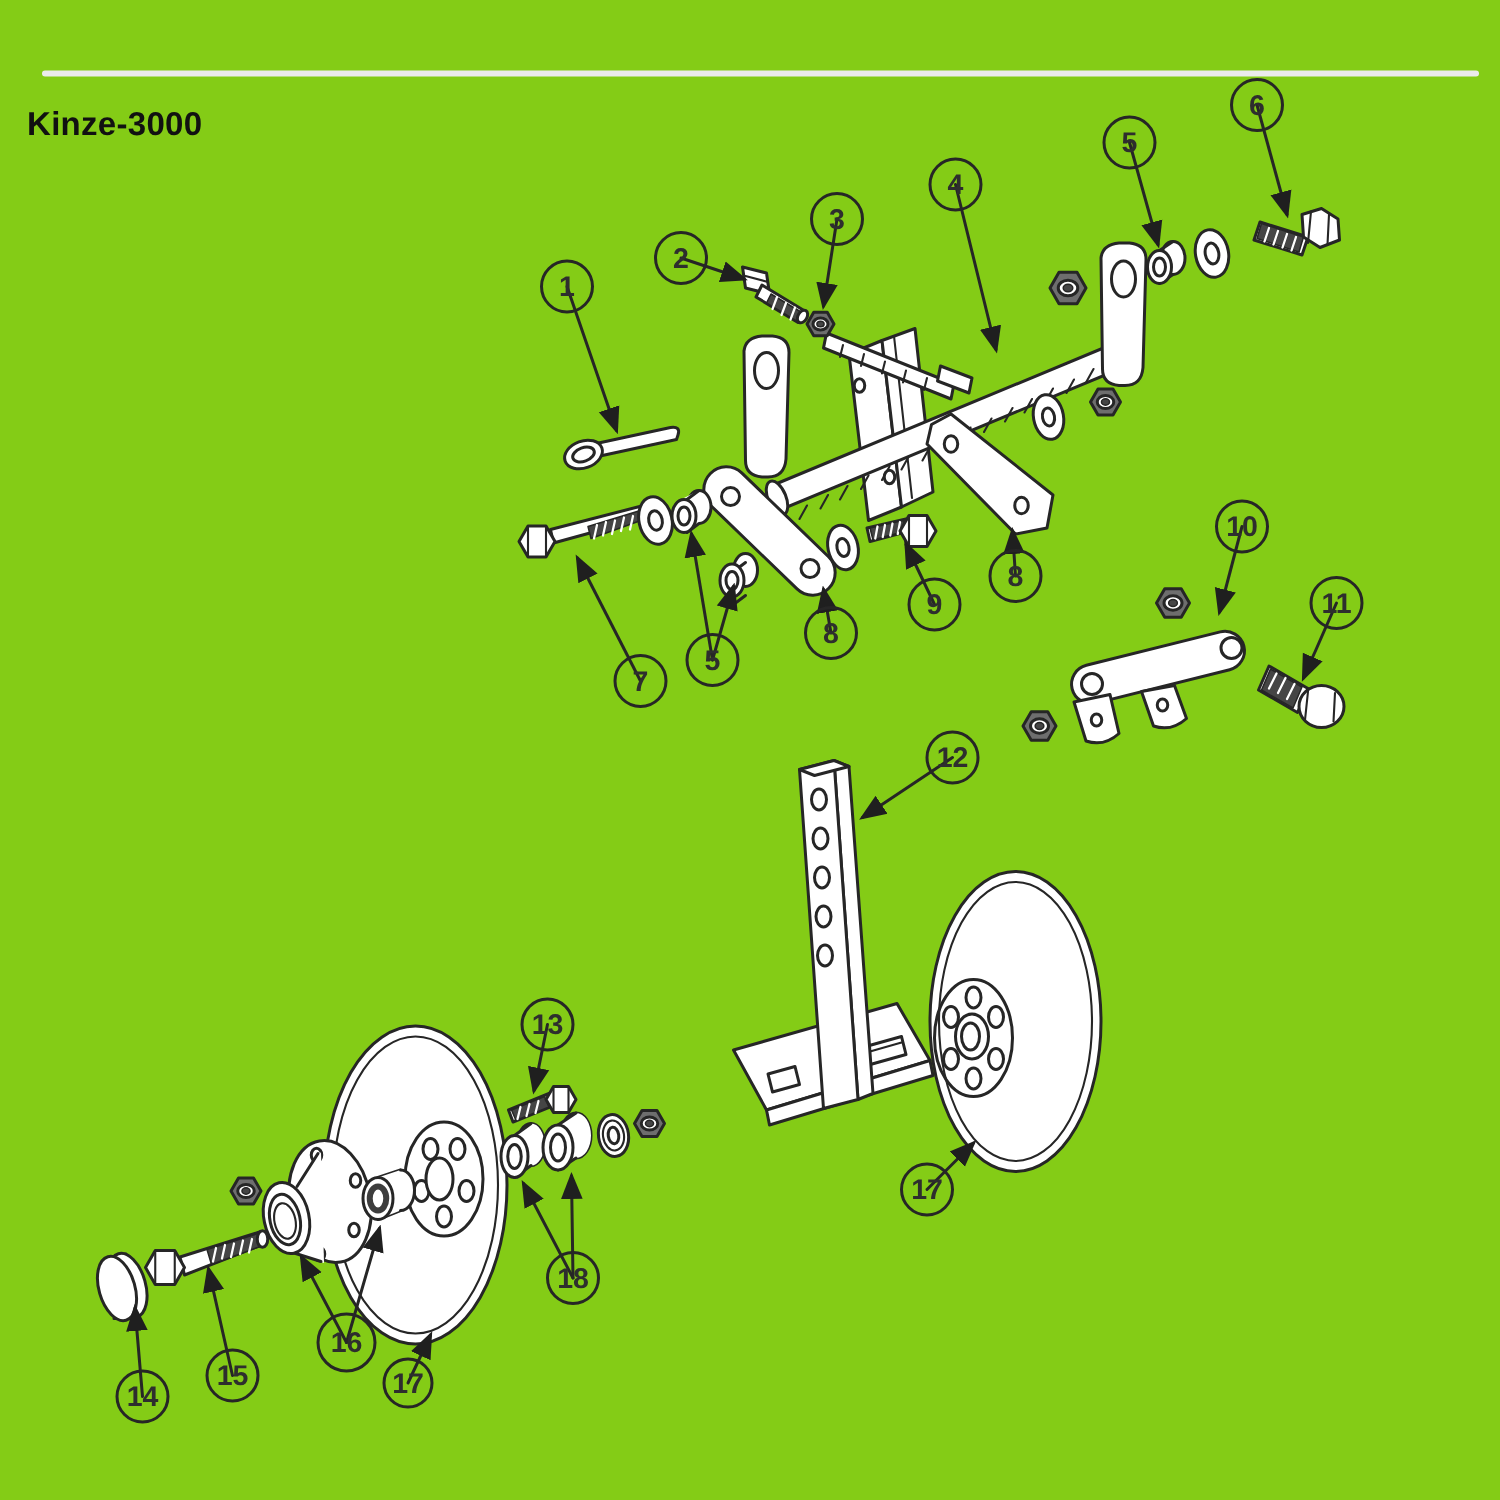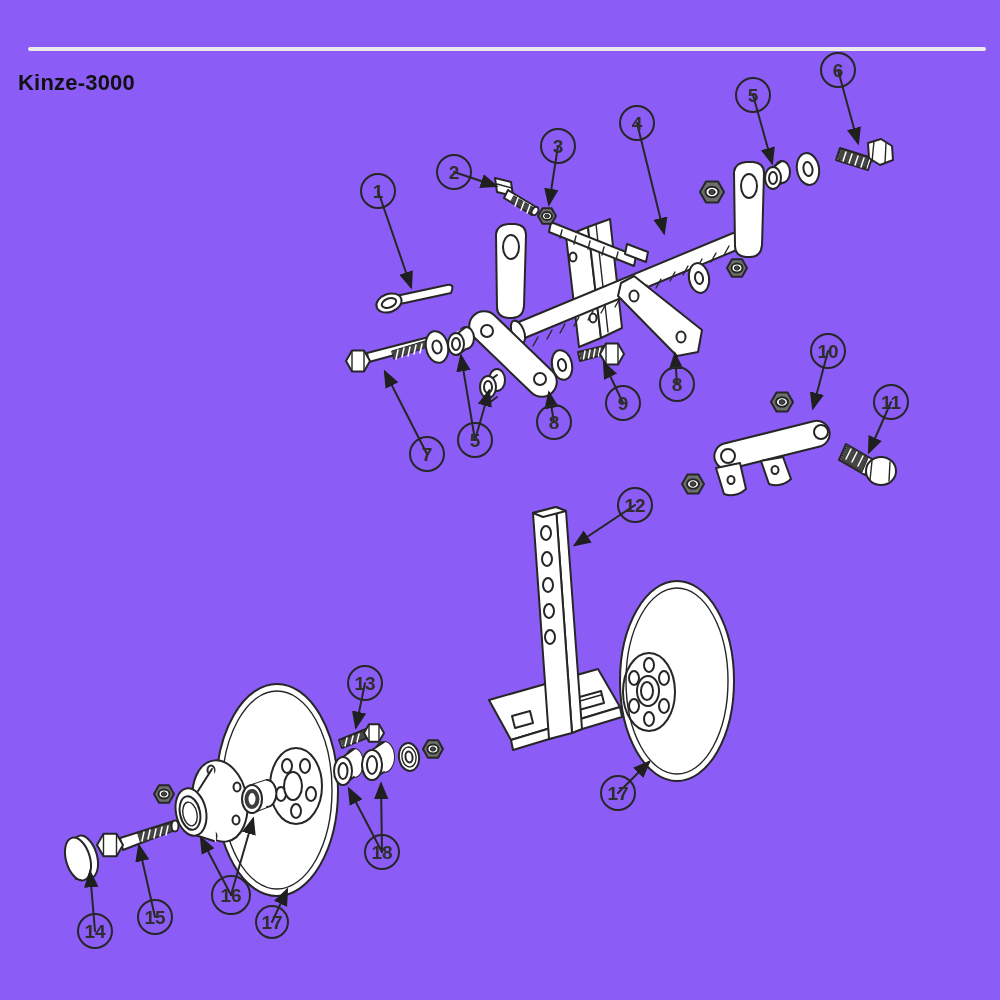--- a/index.html
+++ b/index.html
@@ -1,16 +1,16 @@
 <!DOCTYPE html>
 <html><head>
 <meta charset="utf-8">
 <style>
   html,body{margin:0;padding:0;background:#fff;font-family:"Liberation Sans",sans-serif;}
-  .page{position:relative;width:1000px;height:1000px;background:#8b5cf6;overflow:hidden;}
+  .page{position:relative;width:1000px;height:1000px;background:#84cc16;overflow:hidden;}
   .page-title{position:absolute;left:18px;top:70px;font-size:22px;font-weight:bold;color:#111;letter-spacing:.2px;}
   .header-divider{position:absolute;left:28px;top:47px;width:958px;height:4px;background:#ebebeb;border-radius:2px;}
   svg{position:absolute;left:0;top:0;}
   
   .art path,.art ellipse,.art polygon,.art rect,.art circle,.art line{
     stroke:#262626;stroke-width:2;fill:none;stroke-linejoin:round;stroke-linecap:round;}
   .art .w{fill:#ffffff;}
   .art .dk{fill:#454545;stroke:#262626;stroke-width:1;}
   .art .gy{fill:#6e6e6e;}
   .art .ht{stroke:#ffffff;stroke-width:1.5;fill:none;}

